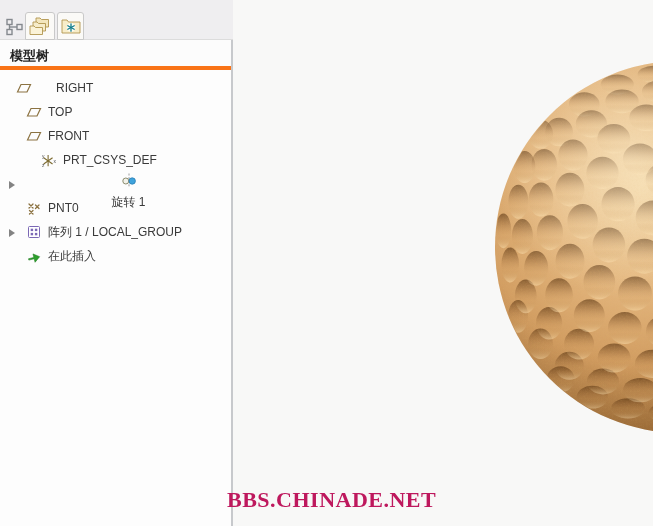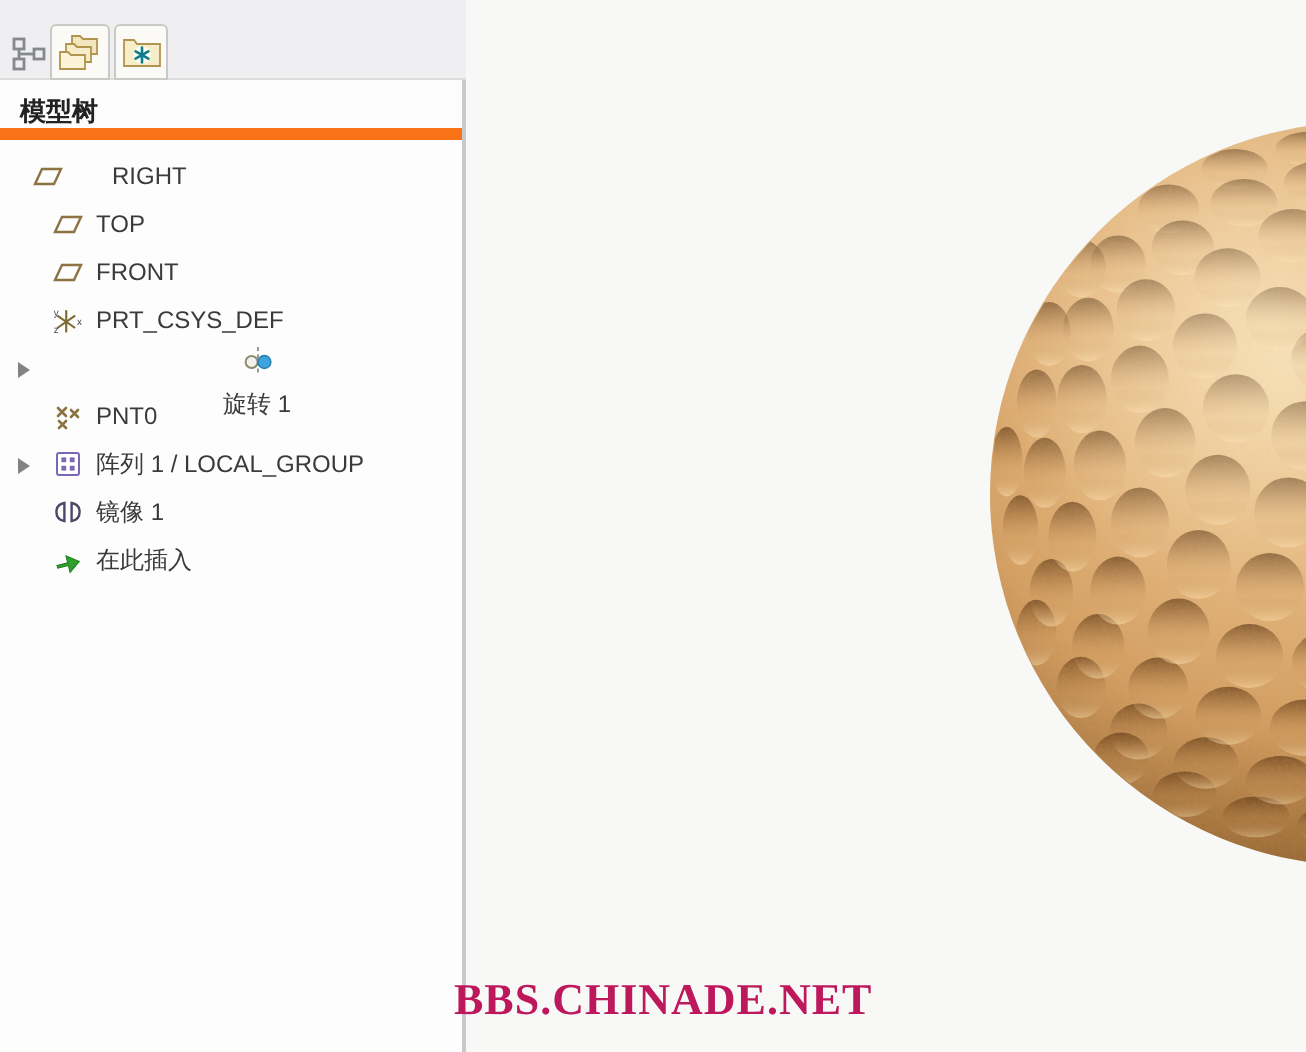--- a/index.html
+++ b/index.html
@@ -18,21 +18,21 @@
   .tab{
     position:absolute;top:12px;height:28px;box-sizing:border-box;
     background:#fbfaf7;border:1px solid #c9c9c9;border-radius:3px 3px 0 0;
     display:flex;align-items:center;justify-content:center;
   }
   .tab.tab1{left:25px;width:30px;}
   .tab.tab2{left:57px;width:27px;}
   
   .panel-header{
     position:absolute;left:0;top:40px;width:231px;height:30px;
-    background:#fcfcfc;border-bottom:6px solid #f97316;box-sizing:border-box;
+    background:#fcfcfc;border-bottom:4px solid #f97316;box-sizing:border-box;
   }
   .panel-title{
     position:absolute;left:10px;top:7px;font-size:13px;font-weight:bold;color:#222;
   }
   .hbtn{position:absolute;cursor:default;}
   .caret{
     position:absolute;width:0;height:0;
     border-left:4px solid transparent;border-right:4px solid transparent;
     border-top:5px solid #5f6368;
   }
@@ -203,21 +203,21 @@
           <use href="#datum-plane-icon"></use>
         </svg>
         <span>TOP</span>
       </div>
       <div class="trow" style="padding-left: 26px; text-align: right;">
         <svg width="16" height="16" class="ticon">
           <use href="#datum-plane-icon"></use>
         </svg>
         <span>FRONT</span>
       </div>
-      <div class="trow" style="padding-left: 26px;">
+      <div class="trow" style="padding-left: 41px;">
         <svg width="16" height="16" class="ticon">
           <use href="#csys-icon"></use>
         </svg>
         <span>PRT_CSYS_DEF</span>
       </div>
       <div class="trow" style="padding-left: 26px; flex-direction: column;">
         <span class="xarrow"></span>
         <svg width="16" height="16" class="ticon">
           <use href="#revolve-icon"></use>
         </svg>
@@ -228,26 +228,20 @@
           <use href="#point-icon"></use>
         </svg>
         <span>PNT0</span>
       </div>
       <div class="trow" style="padding-left: 26px;">
         <span class="xarrow"></span>
         <svg width="16" height="16" class="ticon">
           <use href="#pattern-icon"></use>
         </svg>
         <span>阵列 1 / LOCAL_GROUP</span>
-      </div>
-      <div class="trow" style="padding-left: 26px;">
-        <svg width="16" height="16" class="ticon">
-          <use href="#mirror-icon"></use>
-        </svg>
-        <span>镜像 1</span>
       </div>
       <div class="trow" style="padding-left: 26px;">
         <svg width="16" height="16" class="ticon">
           <use href="#insert-here-icon"></use>
         </svg>
         <span>在此插入</span>
       </div>
     </div>
 </div>
 

